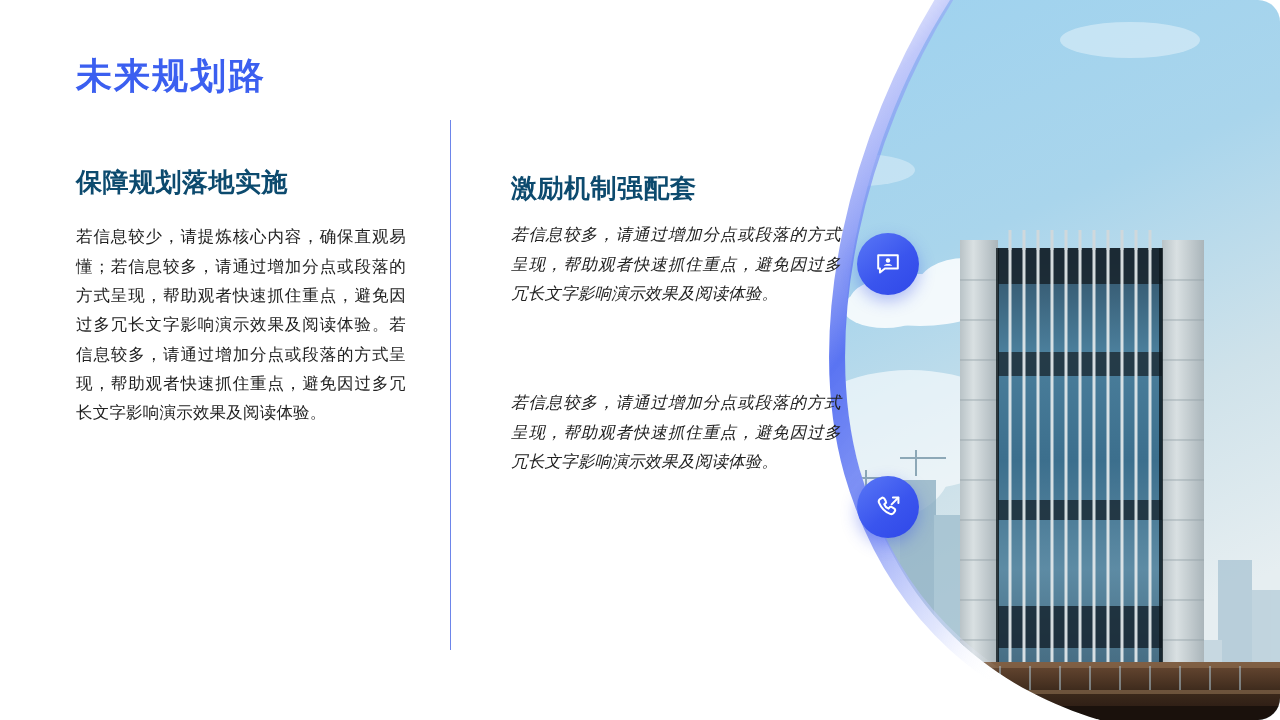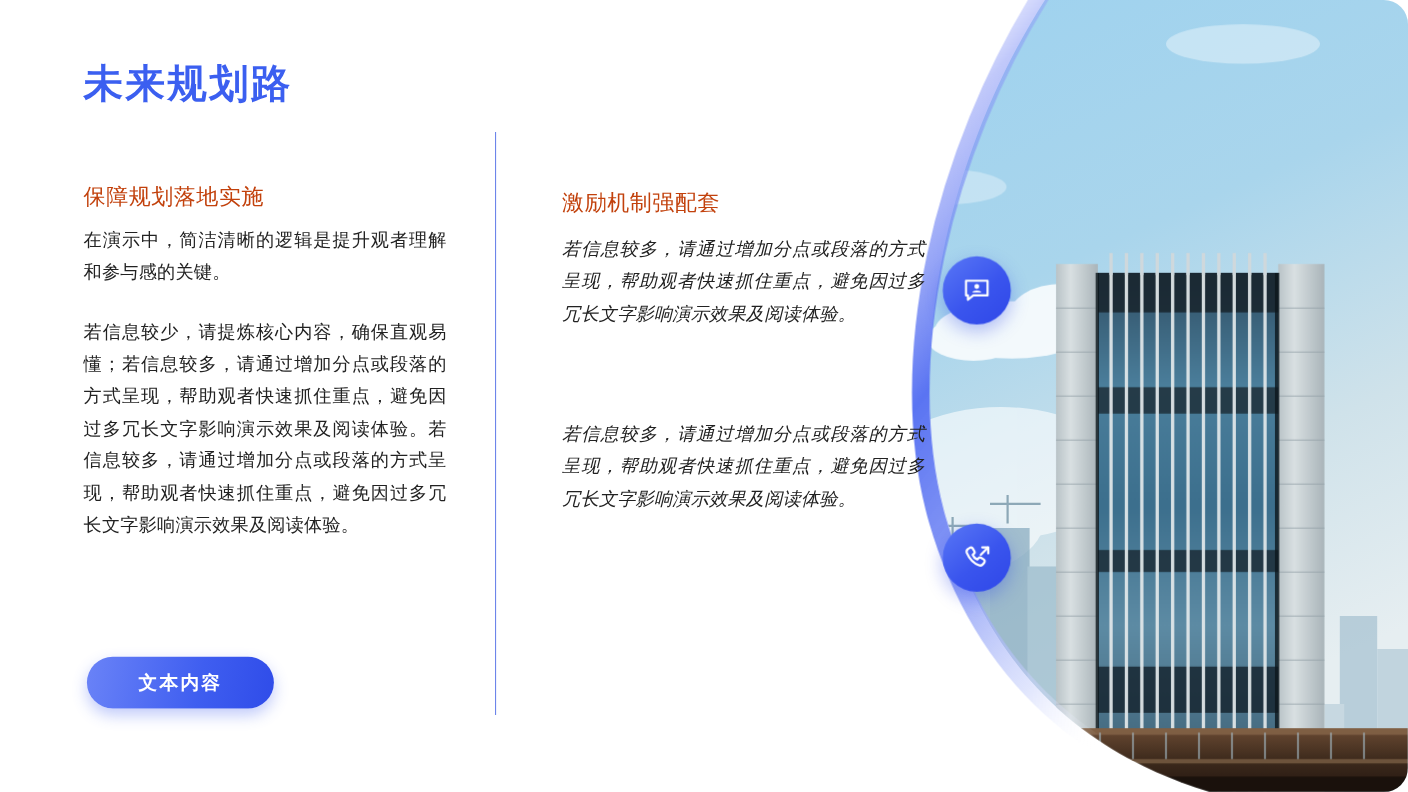--- a/index.html
+++ b/index.html
@@ -56,23 +56,23 @@
     width:330px;
   }
   .col-mid {
     position:absolute;
     left:495px; top:173px;
     width:330px;
     margin-left:16px;
   }
 
   .blk-heading {
-    font-size:20px;
-    font-weight:normal;
-    color:#c2410c;
+    font-size:26px;
+    font-weight:bold;
+    color:#0c4a6e;
     letter-spacing:0.5px;
     line-height:1.2;
     white-space:nowrap;
   }
   .blk-para {
     font-size:16.5px;
     color:#222222;
     line-height:1.78;
     letter-spacing:0.2px;
     text-align:justify;
@@ -295,35 +295,33 @@
                C 96 624, 198 692, 302 726" fill="none" stroke="url(#arcGrad)" stroke-width="16" stroke-linecap="round"></path>
     </svg>
   </div>
 
   <h1 class="page-title">未来规划路</h1>
 
   <div class="divider"></div>
 
   <div class="col-left">
     <div class="blk-heading">保障规划落地实施</div>
-    <p class="blk-para">在演示中，简洁清晰的逻辑是提升观者理解和参与感的关键。</p>
     <p class="blk-para second">若信息较少，请提炼核心内容，确保直观易懂；若信息较多，请通过增加分点或段落的方式呈现，帮助观者快速抓住重点，避免因过多冗长文字影响演示效果及阅读体验。若信息较多，请通过增加分点或段落的方式呈现，帮助观者快速抓住重点，避免因过多冗长文字影响演示效果及阅读体验。</p>
   </div>
 
   <div class="col-mid">
     <div class="block-1">
       <div class="blk-heading">激励机制强配套</div>
       <p class="blk-para">若信息较多，请通过增加分点或段落的方式呈现，帮助观者快速抓住重点，避免因过多冗长文字影响演示效果及阅读体验。</p>
     </div>
     <div class="block-2">
       <p class="blk-para">若信息较多，请通过增加分点或段落的方式呈现，帮助观者快速抓住重点，避免因过多冗长文字影响演示效果及阅读体验。</p>
     </div>
   </div>
 
-  <button class="cta">文本内容</button>
 
   <div class="badge badge-1">
     <span>
       <svg width="28" height="28" viewBox="0 0 24 24" fill="none" stroke="#ffffff" stroke-width="1.7" stroke-linecap="round" stroke-linejoin="round">
         <path d="M3.6 4.5 h16.8 v11.4 h-11.1 l-4.2 3.4 v-3.4 h-1.5 z"></path>
         <circle cx="12" cy="9" r="1.9" fill="#ffffff" stroke="none"></circle>
         <path d="M8.4 13.6 c0.7 -2.1 6.5 -2.1 7.2 0 z" fill="#ffffff" stroke="none"></path>
       </svg>
     </span>
   </div>

